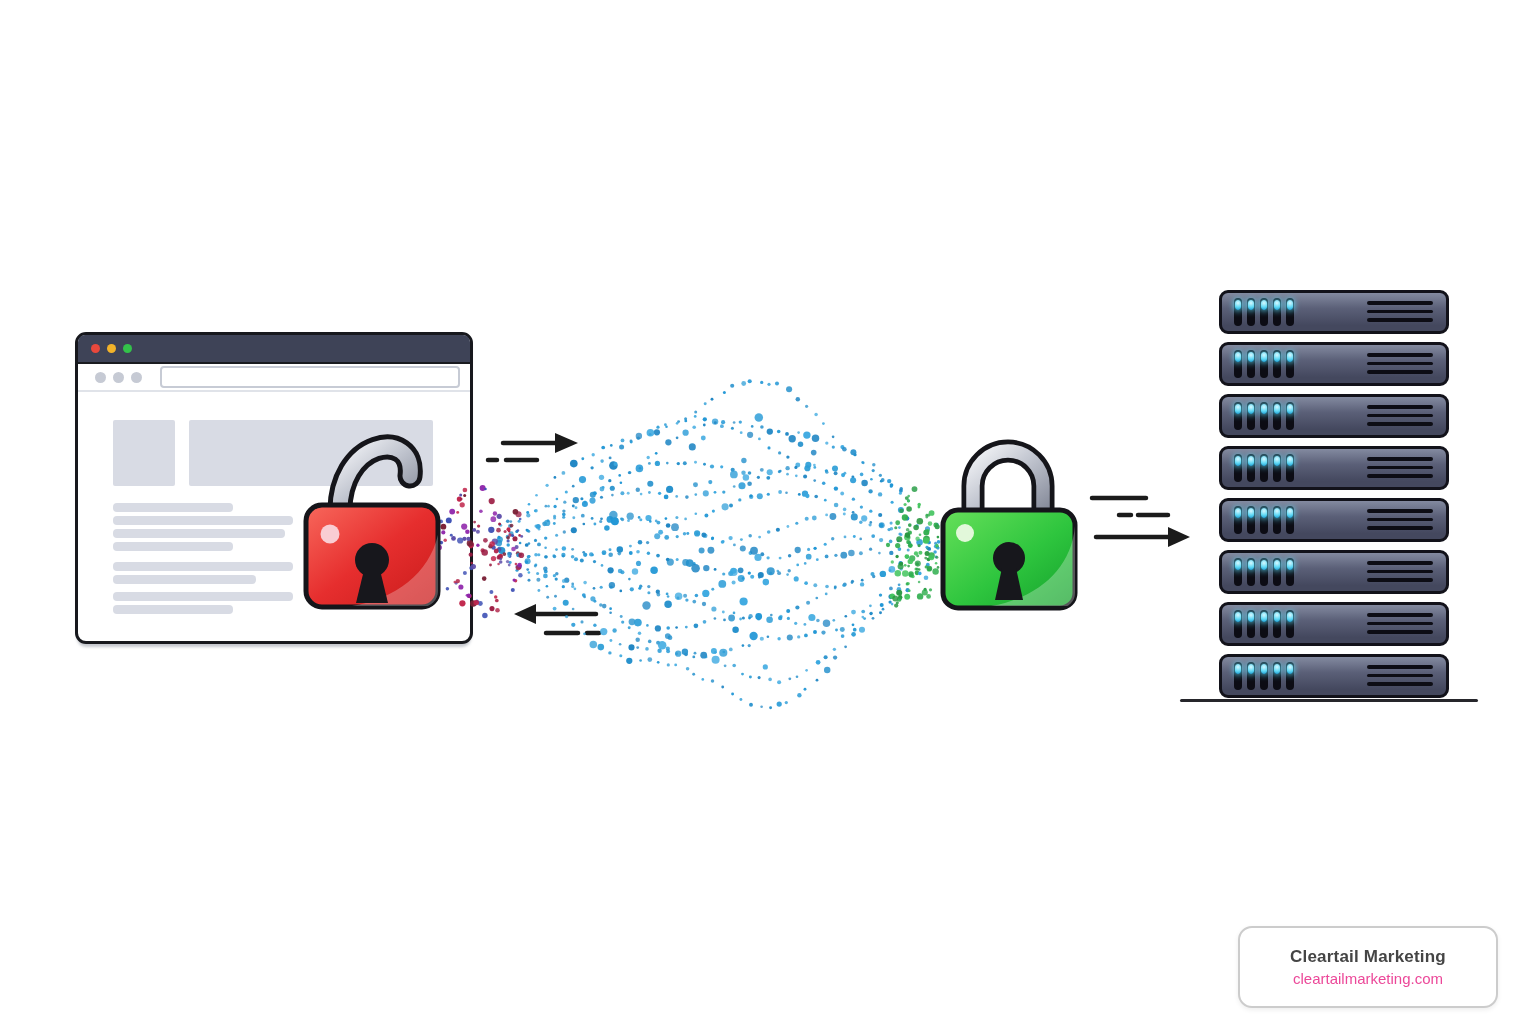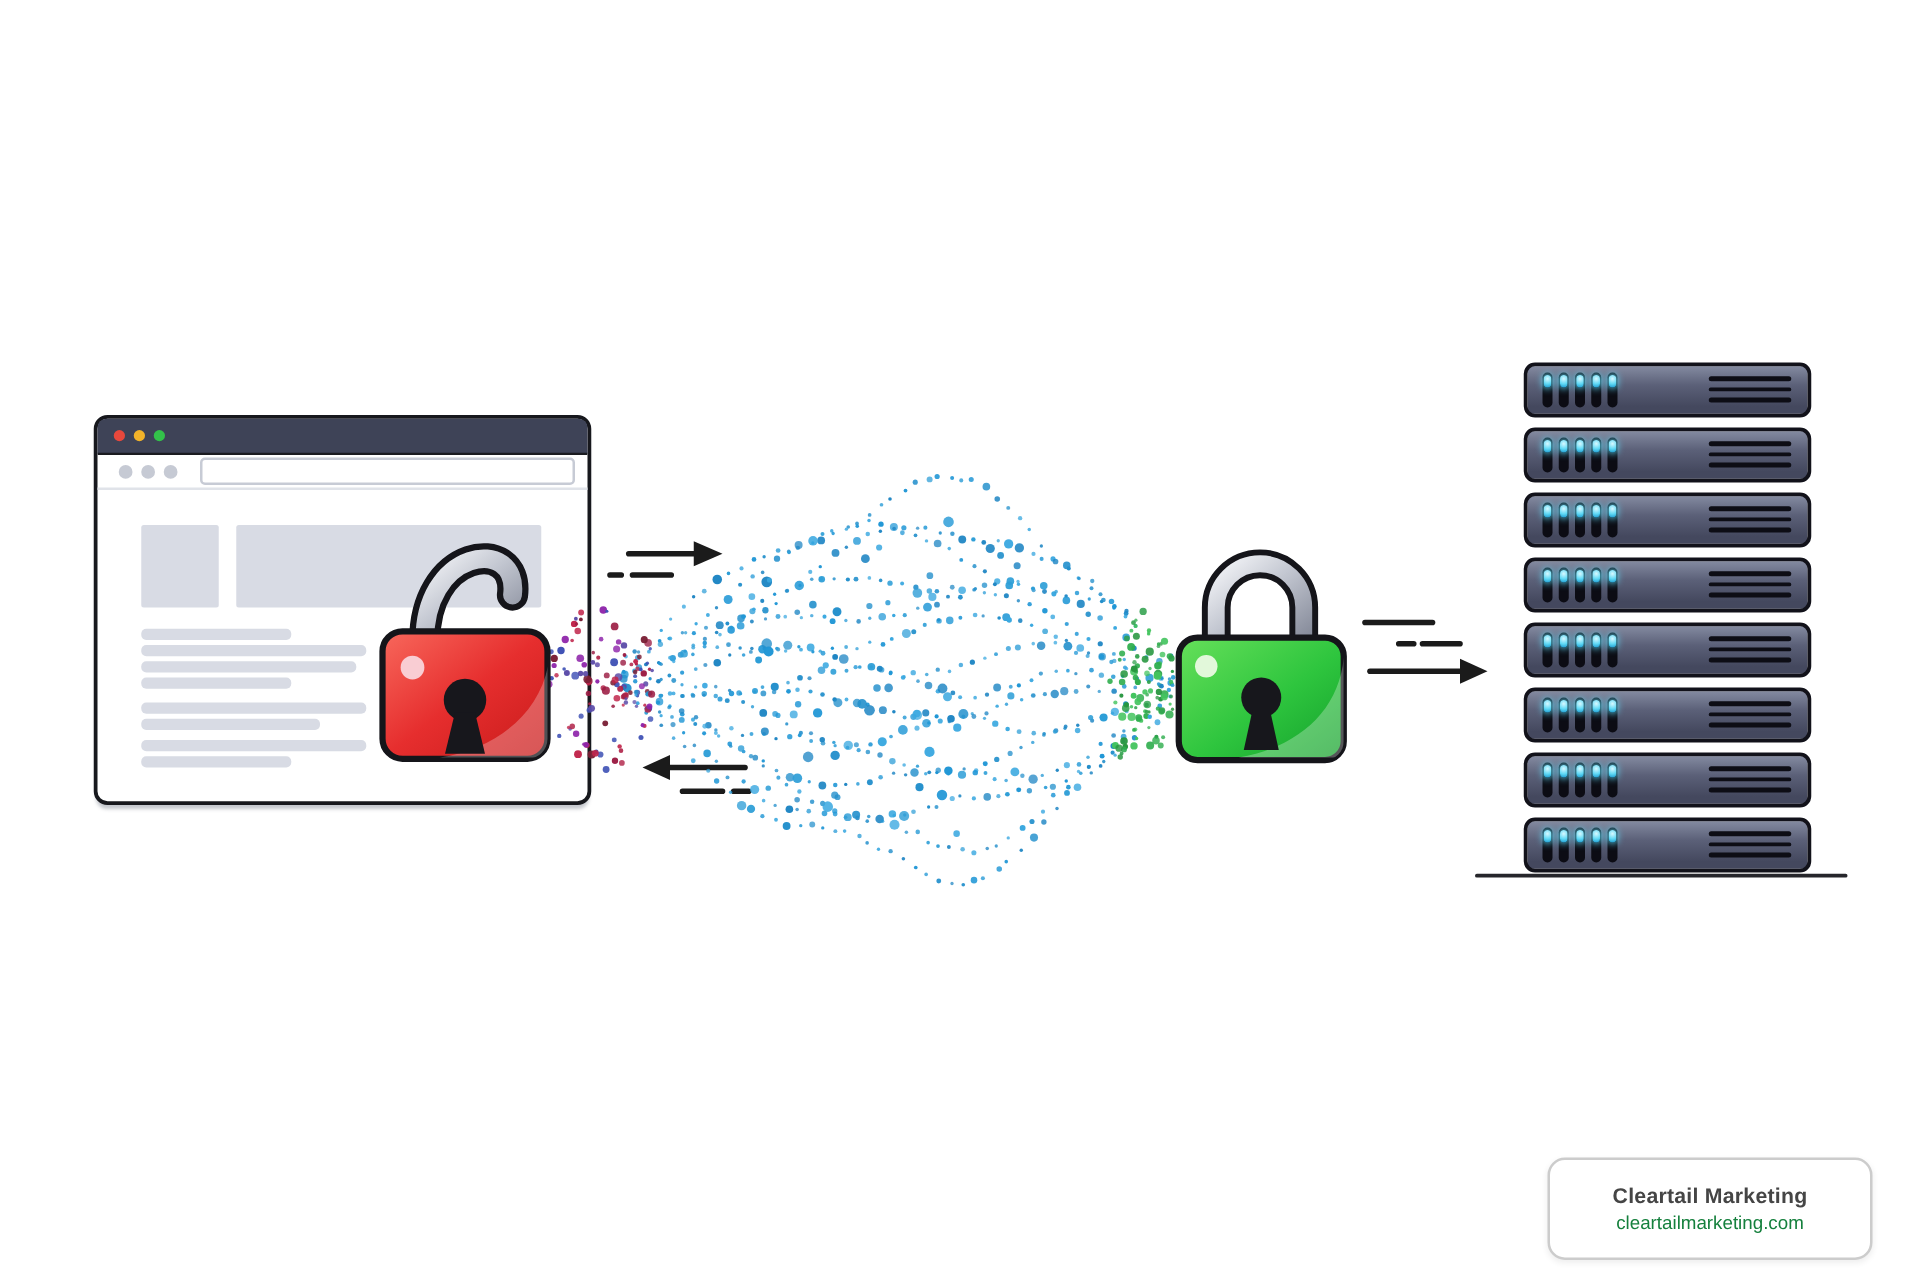--- a/index.html
+++ b/index.html
@@ -32,21 +32,21 @@
   .led{position:absolute;left:1px;top:2px;width:6px;height:10px;border-radius:3px;display:block;}
   .vents{position:absolute;right:13px;top:8px;display:flex;flex-direction:column;gap:5px;}
   .vent{width:66px;height:3.5px;border-radius:2px;}
   .ground{position:absolute;left:1180px;top:699px;width:298px;height:3px;background:#26262b;border-radius:2px;}
 
   
   .badge{position:absolute;left:1238px;top:926px;width:260px;height:82px;background:#ffffff;
     border:2px solid #cccccc;border-radius:14px;box-shadow:0 2px 5px rgba(0,0,0,.07);
     display:flex;flex-direction:column;align-items:center;justify-content:center;gap:3px;box-sizing:border-box;}
   .badge-title{font-size:17px;font-weight:bold;color:#454545;letter-spacing:.2px;}
-  .badge-url{font-size:15px;color:#15803d;}
+  .badge-url{font-size:15px;color:#ec4899;}
 </style>
 </head>
 <body>
 
 <div class="stage">
 
   <div class="browser">
     <div class="titlebar" id="titlebar" style="background: rgb(62, 67, 87);">
       <span class="tl" style="background: rgb(232, 72, 60);"></span>
       <span class="tl" style="background: rgb(242, 179, 42);"></span>

